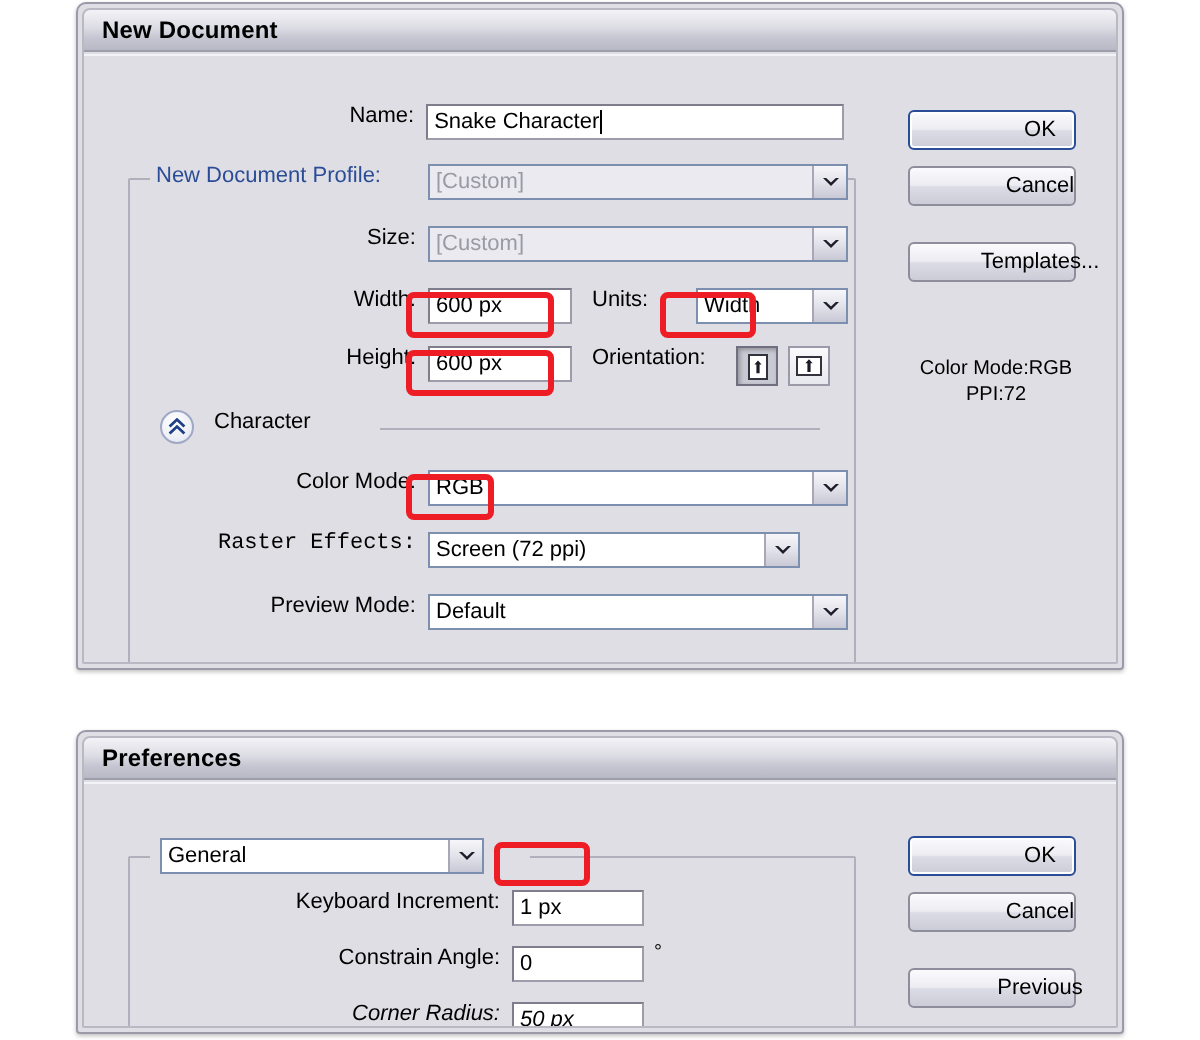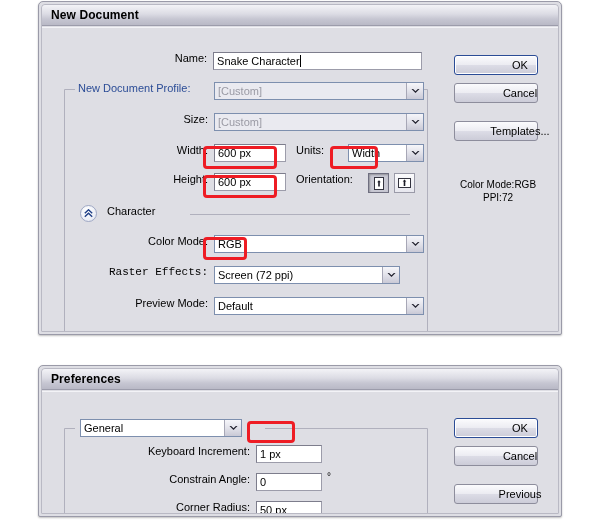--- a/index.html
+++ b/index.html
@@ -415,21 +415,21 @@
       </div>
 
       <div class="row" style="left:0px; top:81px; width:330px;">
         <div class="lbl" style="width:208px;">Constrain Angle:</div>
         <div class="textinput" style="width:66px; margin-left:6px;">
             <span>0</span>
           </div>
         <span class="degree" style="position:static; margin-left:5px; align-self:flex-start; line-height:8px;">°</span>
       </div>
 
-      <div class="row" style="left:0px; top:109px; width:330px;">
+      <div class="row" style="left:0px; top:109px; width:330px;font-style:italic;">
         <div class="lbl" style="width:208px;">Corner Radius:</div>
         <div class="textinput" style="width:66px; margin-left:6px;">
             <span>50 px</span>
           </div>
       </div>
 
       <div class="btn default" style="position:absolute; left:412px; top:26px; width:84px;">
         <span>OK</span>
       </div>
       <div class="btn" style="position:absolute; left:412px; top:54px; width:84px;">

